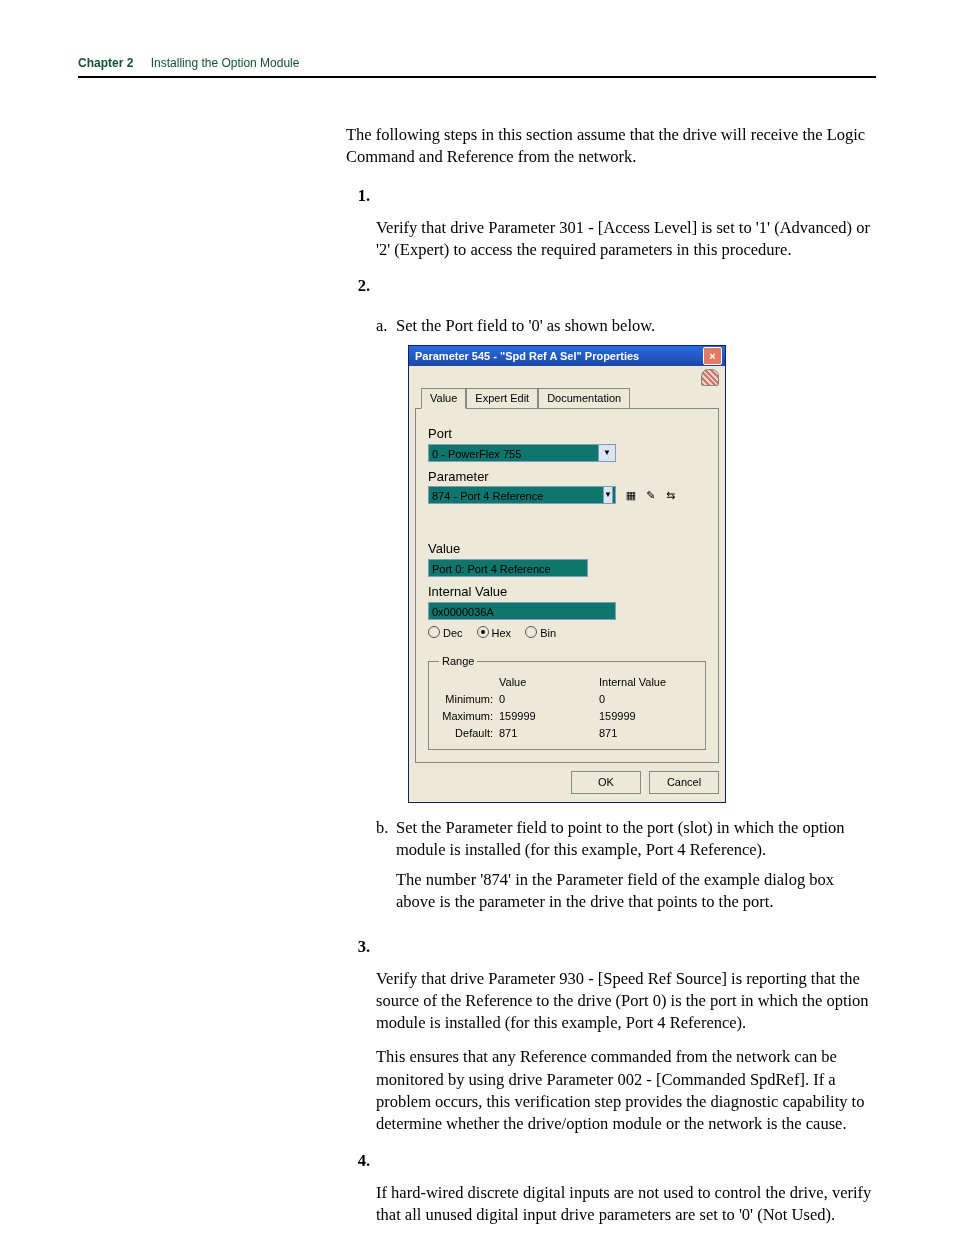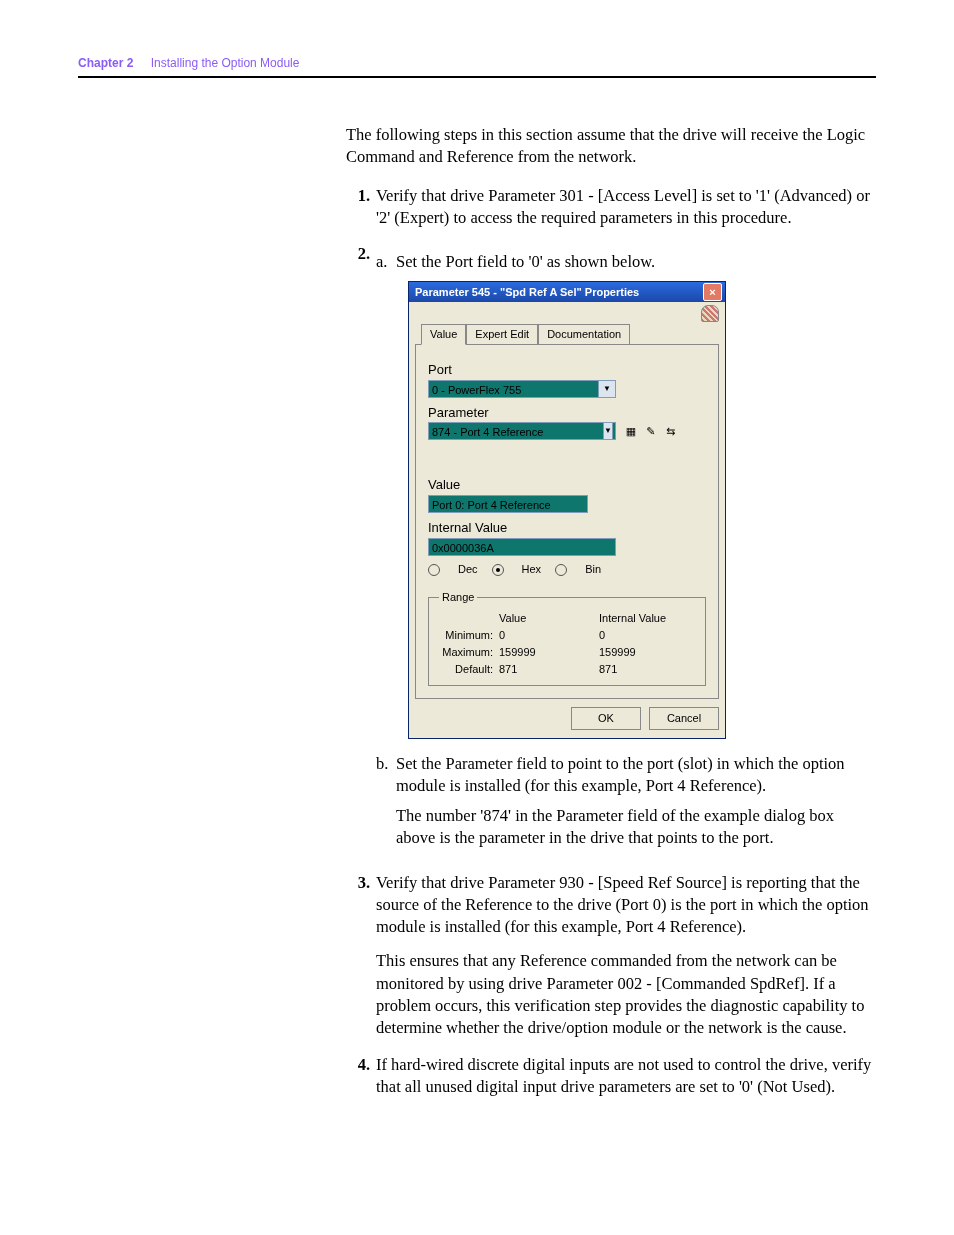--- a/index.html
+++ b/index.html
@@ -16,42 +16,42 @@
   .page {
     padding: 56px 78px 0 78px;
     box-sizing: border-box;
     width: 100%;
     height: 100%;
     position: relative;
   }
   .running-head {
     font-family: Arial, Helvetica, sans-serif;
     font-size: 12px;
-    color: #8b5cf6;
+    color: #14532d;
     padding-bottom: 6px;
     border-bottom: 2px solid #000;
   }
   .running-head .chap { font-weight: bold; }
   .running-head .title { font-weight: normal; margin-left: 14px; }
   .content {
     margin-left: 268px;
     margin-top: 46px;
     line-height: 1.35;
   }
   .content p { margin: 0 0 14px 0; }
   ol.main { list-style: none; padding: 0; margin: 16px 0 0 0; }
   ol.main > li { display: flex; margin-bottom: 14px; }
   ol.main > li > .num {
     font-weight: bold;
     width: 24px;
     flex: 0 0 24px;
     text-align: right;
     margin-right: 6px;
   }
-  ol.main > li > .body { flex: 1; }
+  ol.main > li > .body { flex: 1; margin-top: 32px; }
   .sublist { margin-top: 8px; }
   .sub-item { display: flex; margin-bottom: 8px; }
   .sub-item .sub-mark { width: 20px; flex: 0 0 20px; }
   .sub-item .sub-body { flex: 1; }
   .sub-body .sub-para { margin-top: 8px; }
   .step-para { margin-top: 12px; }
 
   
   .dialog {
     width: 316px;
@@ -145,21 +145,21 @@
     margin-left: -17px;
     position: relative; z-index: 2;
   }
   .side-icons { display: flex; gap: 4px; margin-left: 6px; }
   .side-icons span {
     width: 16px; height: 16px;
     display: inline-flex; align-items: center; justify-content: center;
     font-size: 11px;
   }
   .radio-row { display: flex; gap: 14px; margin-top: 6px; font-size: 11px; }
-  .radio-row label { display: flex; align-items: flex-end; gap: 18px; }
+  .radio-row label { display: flex; align-items: flex-start; gap: 3px; }
   .radio-circle {
     width: 10px; height: 10px; border: 1px solid #555; border-radius: 50%;
     display: inline-flex; align-items: center; justify-content: center;
   }
   .radio-circle.checked::after {
     content: ""; width: 4px; height: 4px; background: #000; border-radius: 50%;
   }
   fieldset.range {
     border: 1px solid #888;
     margin: 14px 0 0 0;

